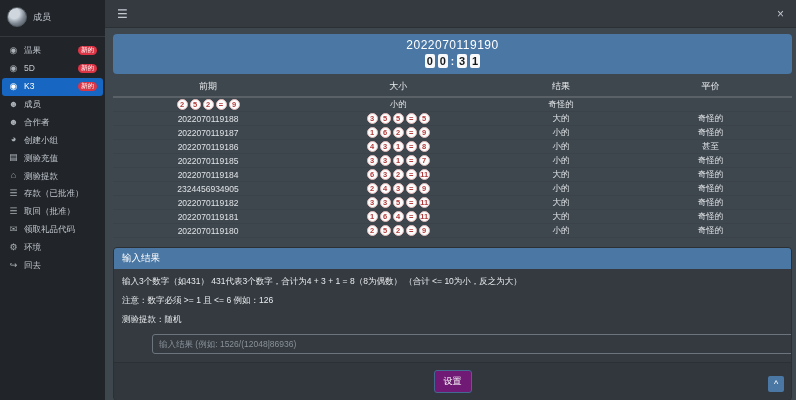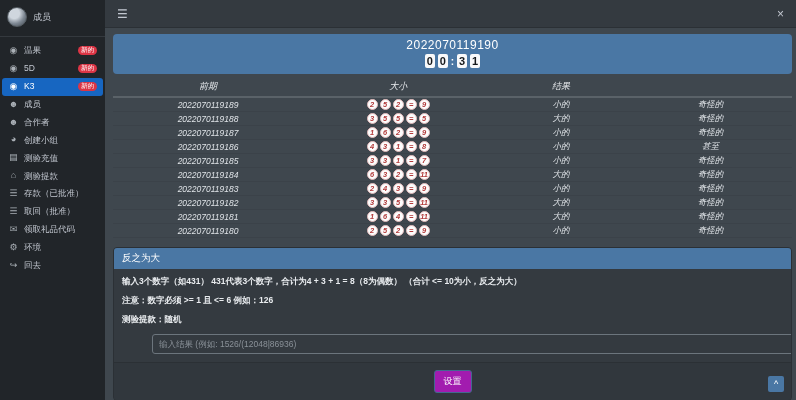--- a/index.html
+++ b/index.html
@@ -29,37 +29,37 @@
   .navbar { height:28px; min-height:28px; background:#343a40; border-bottom:1px solid #2b3035; display:flex; align-items:center; justify-content:space-between; padding:0 12px; }
   .nav-icon { color:#c2c7d0; font-size:12px; cursor:pointer; line-height:1; }
   .content { padding:6px 4px 0 8px; flex:1; }
 
   .draw-card { background:#4a77a4; border-radius:4px; text-align:center; color:#fff; padding:4px 0 6px; }
   .draw-period { font-size:12px; letter-spacing:0.5px; }
   .countdown { display:flex; justify-content:center; align-items:center; gap:3px; margin-top:2px; }
   .digit { background:#f8f9fa; color:#15181b; width:10px; height:14px; border-radius:2px; font-size:11px; font-weight:bold; display:flex; align-items:center; justify-content:center; }
   .colon { color:#fff; font-weight:bold; font-size:10px; }
 
-  .tbl { margin-top:2px;font-style:italic; }
+  .tbl { margin-top:2px; }
   .tbl-head, .tbl-row { display:grid; grid-template-columns:28% 28% 20% 24%; align-items:center; }
   .tbl-head { border-bottom:2px solid #5a6268; }
   .tbl-head .cell { color:#e9ecef; font-size:9px; padding:4px 0 3px; text-align:center; }
   .tbl-row { height:14px; border-bottom:1px solid #3b4249; }
   .tbl-row .cell { color:#dfe3e7; font-size:8.5px; text-align:center; }
   .balls { display:flex; justify-content:center; gap:2px; }
   .ball { width:11px; height:11px; border-radius:50%; background:#fdfdfd; border:1px solid #e3bcbc; color:#b23a3a; font-size:7.5px; font-weight:bold; display:inline-flex; align-items:center; justify-content:center; line-height:1; }
 
   .adjust-card { margin-top:9px; background:#343a40; border:1px solid #2b3035; border-radius:4px; overflow:hidden; }
   .adjust-header { background:#4a77a4; color:#fff; font-size:9.5px; padding:4px 8px; }
   .adjust-body { padding:7px 8px 8px; }
-  .adjust-line { color:#e9ecef; font-size:8.5px; font-weight:bold; margin-bottom:8px; line-height:1.3; }
+  .adjust-line { color:#e9ecef; font-size:8.5px; font-weight:normal; margin-bottom:8px; line-height:1.3; }
   .result-input { width:100%; background:#343a40; border:1px solid #6c757d; border-radius:3px; color:#ced4da; font-size:8.5px; padding:4px 6px; outline:none;margin-left:30px; }
   .result-input::placeholder { color:#8a9198; }
   .adjust-footer { border-top:1px solid #2b3035; background:#31373d; padding:7px 0; text-align:center; }
-  .set-btn { background:#a21caf; color:#fff; border:1px solid #42698f; border-radius:3px; font-size:9px; padding:4px 9px; cursor:pointer; font-family:inherit; }
+  .set-btn { background:#701a75; color:#fff; border:1px solid #42698f; border-radius:3px; font-size:9px; padding:4px 9px; cursor:pointer; font-family:inherit; }
 
   .back-top { position:absolute; right:12px; bottom:8px; width:16px; height:16px; background:#4a77a4; color:#fff; border-radius:2px; font-size:9px; display:flex; align-items:center; justify-content:center; cursor:pointer; }
 </style>
 </head>
 <body>
 
 <div class="layout">
 
   <aside class="sidebar">
     <div class="user-block">
@@ -142,24 +142,24 @@
           <span class="digit">3</span>
           <span class="digit">1</span>
         </div>
       </div>
 
       <div class="tbl">
         <div class="tbl-head">
           <div class="cell">前期</div>
           <div class="cell">大小</div>
           <div class="cell">结果</div>
-        </div>
-
-        <div class="tbl-row">
-          <div class="cell">2022070119189</div>
+          <div class="cell">平价</div>
+        </div>
+
+        <div class="tbl-row">
           <div class="cell balls">
               <span class="ball">2</span>
               <span class="ball">5</span>
               <span class="ball">2</span>
               <span class="ball">=</span>
               <span class="ball">9</span>
             </div>
           <div class="cell">小的</div>
           <div class="cell">奇怪的</div>
         </div>
@@ -217,21 +217,21 @@
               <span class="ball">6</span>
               <span class="ball">3</span>
               <span class="ball">2</span>
               <span class="ball">=</span>
               <span class="ball">11</span>
             </div>
           <div class="cell">大的</div>
           <div class="cell">奇怪的</div>
         </div>
         <div class="tbl-row">
-          <div class="cell">2022070119183</div>
+          <div class="cell">2324456934905</div>
           <div class="cell balls">
               <span class="ball">2</span>
               <span class="ball">4</span>
               <span class="ball">3</span>
               <span class="ball">=</span>
               <span class="ball">9</span>
             </div>
           <div class="cell">小的</div>
           <div class="cell">奇怪的</div>
         </div>
@@ -267,21 +267,21 @@
               <span class="ball">2</span>
               <span class="ball">=</span>
               <span class="ball">9</span>
             </div>
           <div class="cell">小的</div>
           <div class="cell">奇怪的</div>
         </div>
       </div>
 
       <div class="adjust-card">
-        <div class="adjust-header">反之为大</div>
+        <div class="adjust-header">输入结果</div>
         <div class="adjust-body">
           <div class="adjust-line">输入3个数字（如431） 431代表3个数字，合计为4 + 3 + 1 = 8（8为偶数） （合计 &lt;= 10为小，反之为大）</div>
           <div class="adjust-line">注意：数字必须 &gt;= 1 且 &lt;= 6 例如：126</div>
           <div class="adjust-line">测验提款：随机</div>
           <input class="result-input" type="text" placeholder="输入结果 (例如: 1526/(12048|86936)" style="">
         </div>
         <div class="adjust-footer">
           <button class="set-btn">设置</button>
         </div>
       </div>

